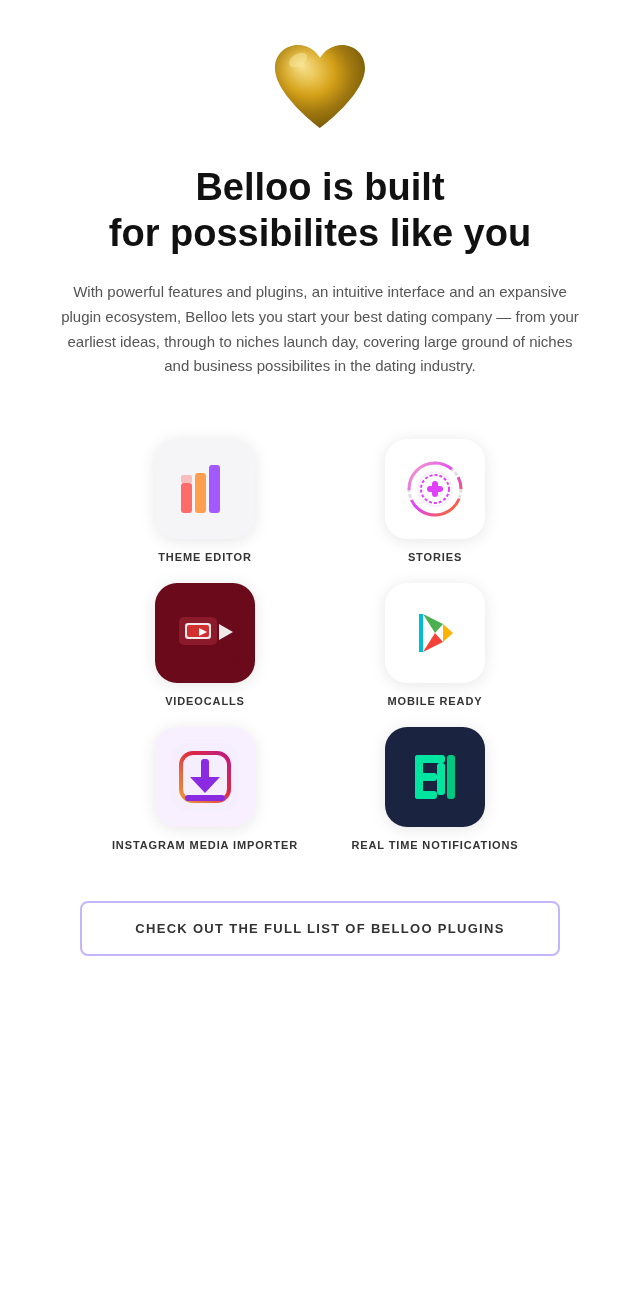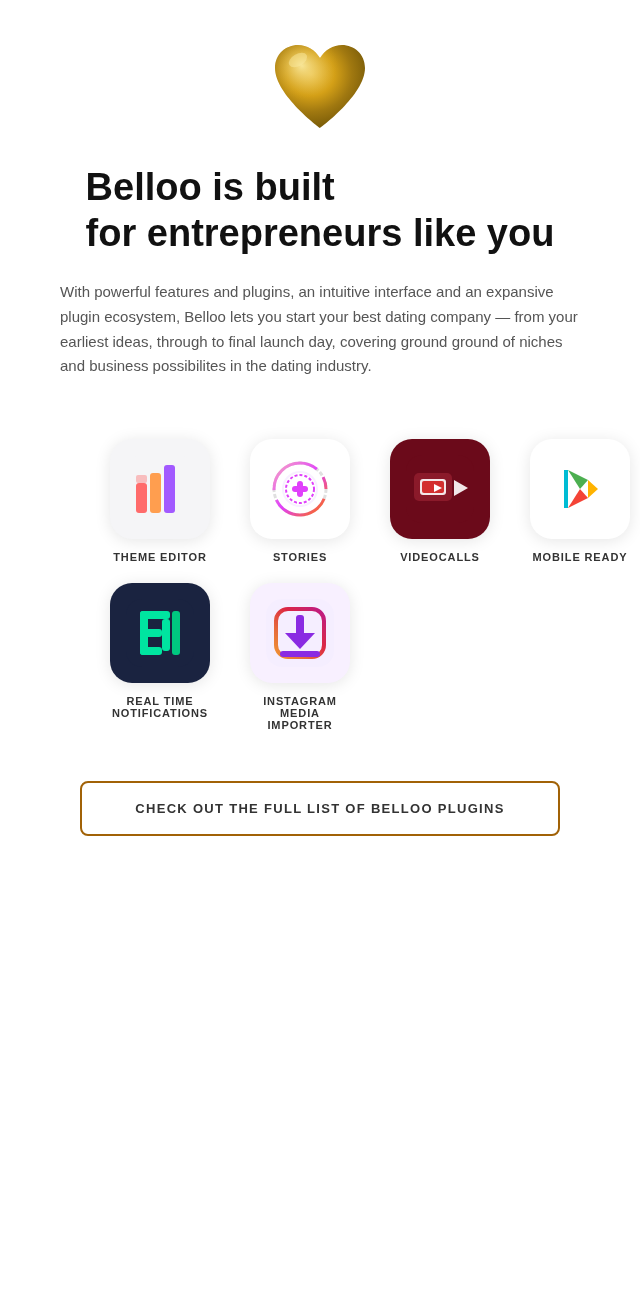--- a/index.html
+++ b/index.html
@@ -11,20 +11,21 @@
       display: flex;
       flex-direction: column;
       align-items: center;
     }
 
     .hero-section {
       display: flex;
       flex-direction: column;
       align-items: center;
       padding: 40px 60px 20px;
+      text-align: center;
     }
 
     .heart-icon {
       width: 100px;
       height: 95px;
       margin-bottom: 30px;
     }
 
     .main-title {
       font-size: 38px;
@@ -36,21 +37,21 @@
 
     .subtitle {
       font-size: 15px;
       color: #555555;
       line-height: 1.65;
       max-width: 520px;
     }
 
     .plugins-grid {
       display: grid;
-      grid-template-columns: 1fr 1fr 1fr 1fr;
+      grid-template-columns: 1fr 1fr;
       gap: 20px 40px;
       padding: 40px 80px;
       width: 100%;
       max-width: 580px;
     }
 
     .plugin-item {
       display: flex;
       flex-direction: column;
       align-items: center;
@@ -74,21 +75,21 @@
       font-weight: 700;
       letter-spacing: 0.08em;
       color: #333333;
       text-transform: uppercase;
       text-align: center;
     }
 
     .check-button {
       margin: 10px auto 20px;
       padding: 18px 36px;
-      border: 2px solid #a16207;
+      border: 2px solid #c4b5fd;
       border-radius: 8px;
       background: #ffffff;
       font-size: 13px;
       font-weight: 700;
       letter-spacing: 0.1em;
       color: #333333;
       text-transform: uppercase;
       cursor: pointer;
       width: 480px;
     }
@@ -146,23 +147,23 @@
         <stop offset="100%" stop-color="#d4a017" stop-opacity="0"></stop>
       </radialGradient>
     </defs>
     <path d="M50 88 C50 88 5 55 5 28 C5 14 16 5 28 5 C37 5 45 10 50 18 C55 10 63 5 72 5 C84 5 95 14 95 28 C95 55 50 88 50 88Z" fill="url(#goldGrad)"></path>
     <path d="M50 88 C50 88 5 55 5 28 C5 14 16 5 28 5 C37 5 45 10 50 18 C55 10 63 5 72 5 C84 5 95 14 95 28 C95 55 50 88 50 88Z" fill="url(#goldHighlight)"></path>
     <ellipse cx="28" cy="20" rx="10" ry="6" fill="#faeaa0" opacity="0.5" transform="rotate(-30 28 20)"></ellipse>
   </svg>
 
   <h1 class="main-title">
     <span>Belloo is built</span><br>
-    <span>for entrepreneurs like you</span>
+    <span>for possibilites like you</span>
   </h1>
-  <p class="subtitle">With powerful features and plugins, an intuitive interface and an expansive plugin ecosystem, Belloo lets you start your best dating company — from your earliest ideas, through to final launch day, covering ground ground of niches and business possibilites in the dating industry.</p>
+  <p class="subtitle">With powerful features and plugins, an intuitive interface and an expansive plugin ecosystem, Belloo lets you start your best dating company — from your earliest ideas, through to niches launch day, covering large ground of niches and business possibilites in the dating industry.</p>
 </div>
 
 <div class="plugins-grid">
 
   <div class="plugin-item">
     <div class="plugin-icon-wrapper">
       <svg width="68" height="68" viewBox="0 0 68 68">
         <rect width="68" height="68" rx="16" fill="#f5f5f7"></rect>
 
         <rect x="10" y="28" width="11" height="30" rx="3" fill="#FF6B6B"></rect>
@@ -226,37 +227,20 @@
         <rect width="68" height="68" rx="16" fill="#fff"></rect>
 
         <polygon points="16,14 16,54 52,34" fill="none"></polygon>
         <polygon points="18,15 18,53 22,53 22,15" fill="#00bcd4"></polygon>
         <polygon points="22,15 42,25 34,34" fill="#4caf50"></polygon>
         <polygon points="22,53 42,43 34,34" fill="#f44336"></polygon>
         <polygon points="42,25 52,34 42,43" fill="#ffb300"></polygon>
       </svg>
     </div>
     <span class="plugin-label">MOBILE READY</span>
-  </div>
-
-  <div class="plugin-item">
-    <div class="plugin-icon-wrapper notifications-icon-wrapper">
-      <svg width="68" height="68" viewBox="0 0 68 68">
-        <rect width="68" height="68" rx="16" fill="#1a2340"></rect>
-
-        <rect x="14" y="12" width="8" height="44" rx="3" fill="#00e5a0"></rect>
-        <rect x="14" y="12" width="30" height="8" rx="3" fill="#00e5a0"></rect>
-        <rect x="14" y="30" width="22" height="8" rx="3" fill="#00e5a0"></rect>
-        <rect x="14" y="48" width="22" height="8" rx="3" fill="#00e5a0"></rect>
-
-        <rect x="36" y="20" width="8" height="32" rx="3" fill="#00e5a0"></rect>
-        <rect x="46" y="12" width="8" height="44" rx="3" fill="#00c880"></rect>
-      </svg>
-    </div>
-    <span class="plugin-label">REAL TIME NOTIFICATIONS</span>
   </div>
 
   <div class="plugin-item">
     <div class="plugin-icon-wrapper instagram-icon-wrapper">
       <svg width="68" height="68" viewBox="0 0 68 68">
         <rect width="68" height="68" rx="16" fill="#f5eeff"></rect>
 
         <rect x="10" y="10" width="48" height="48" rx="12" fill="none" stroke="url(#igGrad)" stroke-width="4"></rect>
         <defs>
           <linearGradient id="igGrad" x1="0%" y1="100%" x2="100%" y2="0%">
@@ -269,15 +253,32 @@
         </defs>
 
         <rect x="30" y="16" width="8" height="22" rx="3" fill="#8a2be2"></rect>
         <polygon points="19,34 34,50 49,34" fill="#8a2be2"></polygon>
         <rect x="14" y="52" width="40" height="6" rx="3" fill="#8a2be2"></rect>
       </svg>
     </div>
     <span class="plugin-label">INSTAGRAM MEDIA IMPORTER</span>
   </div>
 
+  <div class="plugin-item">
+    <div class="plugin-icon-wrapper notifications-icon-wrapper">
+      <svg width="68" height="68" viewBox="0 0 68 68">
+        <rect width="68" height="68" rx="16" fill="#1a2340"></rect>
+
+        <rect x="14" y="12" width="8" height="44" rx="3" fill="#00e5a0"></rect>
+        <rect x="14" y="12" width="30" height="8" rx="3" fill="#00e5a0"></rect>
+        <rect x="14" y="30" width="22" height="8" rx="3" fill="#00e5a0"></rect>
+        <rect x="14" y="48" width="22" height="8" rx="3" fill="#00e5a0"></rect>
+
+        <rect x="36" y="20" width="8" height="32" rx="3" fill="#00e5a0"></rect>
+        <rect x="46" y="12" width="8" height="44" rx="3" fill="#00c880"></rect>
+      </svg>
+    </div>
+    <span class="plugin-label">REAL TIME NOTIFICATIONS</span>
+  </div>
+
 </div>
 
 <button class="check-button">CHECK OUT THE FULL LIST OF BELLOO PLUGINS</button>
 
 </body></html>

